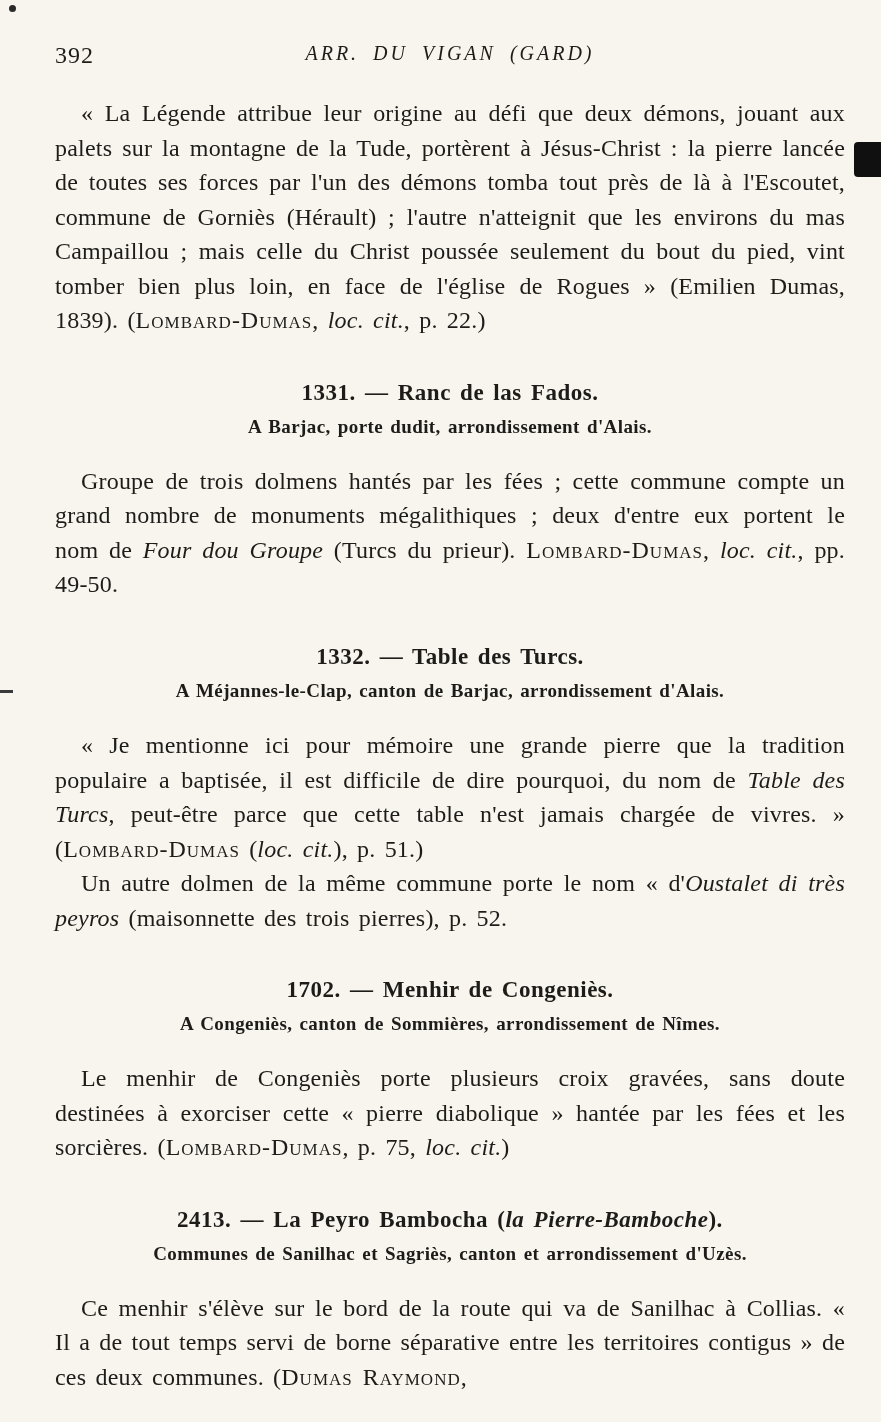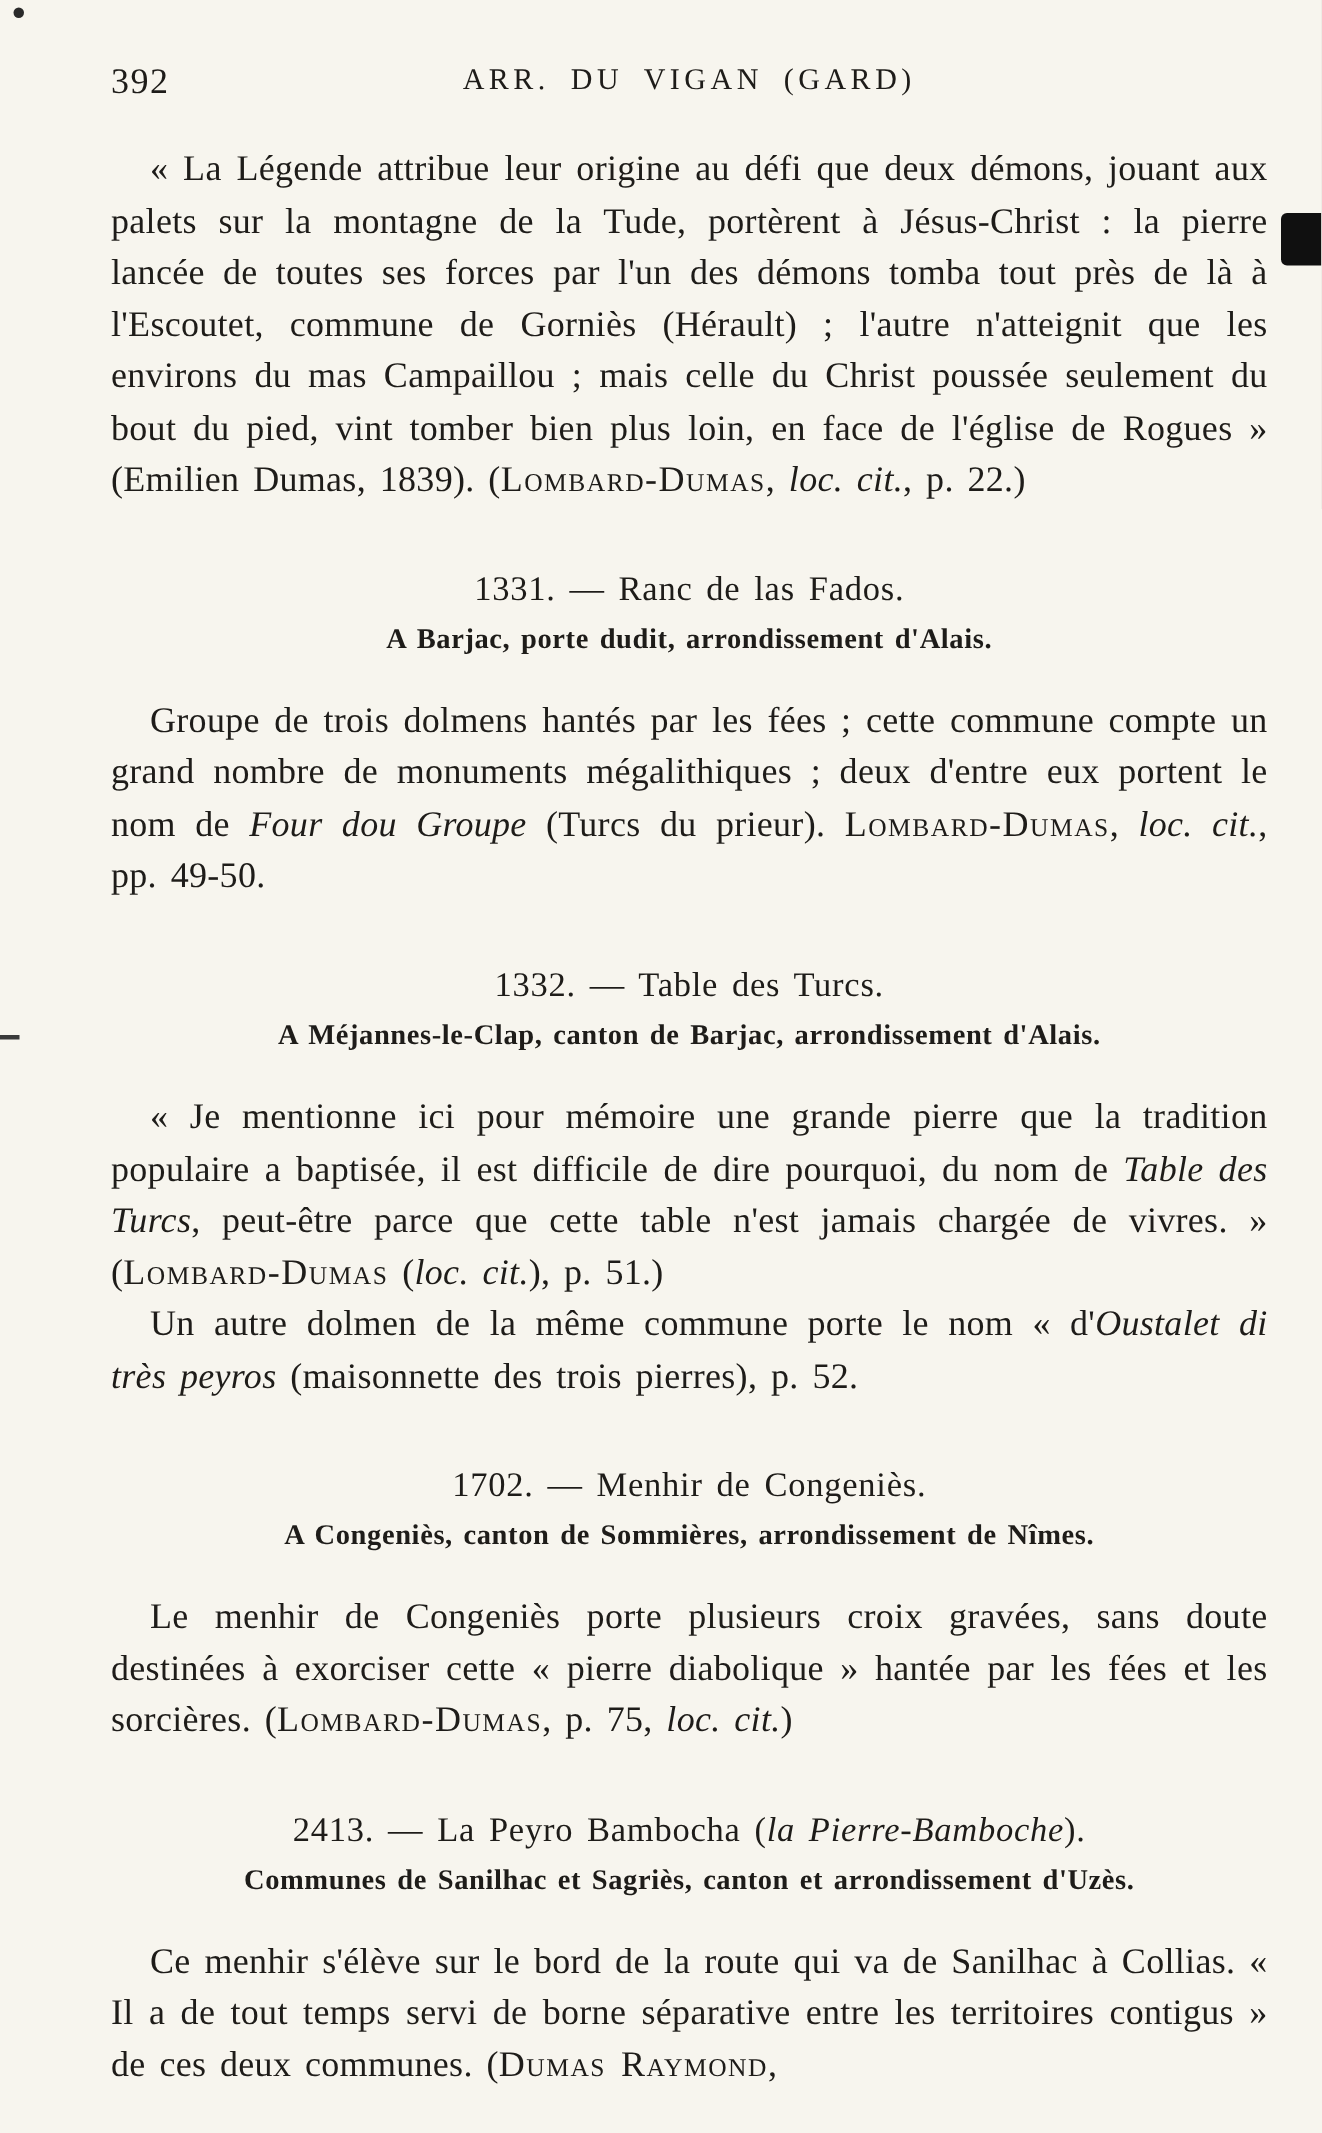--- a/index.html
+++ b/index.html
@@ -6,21 +6,21 @@
     margin: 0;
     padding: 0;
     background: #e9e6de;
   }
   .page {
     position: relative;
     width: 881px;
     height: 1422px;
     box-sizing: border-box;
     margin: 0;
-    padding: 42px 36px 0 74px;
+    padding: 42px 36px 0 55px;
     background: #f7f5ee;
     color: #1e1c19;
     font-family: "Liberation Serif", "DejaVu Serif", serif;
     overflow: hidden;
   }
   .page-header {
     position: relative;
     text-align: center;
     height: 30px;
     margin-bottom: 24px;
@@ -29,35 +29,36 @@
     position: absolute;
     left: 0;
     top: 0;
     font-size: 24px;
     letter-spacing: 1px;
   }
   .running-title {
     font-size: 20px;
     letter-spacing: 3px;
     word-spacing: 6px;
+    font-style: italic;
   }
   .body-para {
     margin: 0;
     font-size: 24px;
     line-height: 1.44;
     text-align: justify;
     text-indent: 26px;
     word-spacing: 3px;
     letter-spacing: 0.2px;
   }
   .entry-heading {
     margin: 42px 0 10px;
     text-align: center;
     font-size: 23px;
-    font-weight: normal;
+    font-weight: bold;
     letter-spacing: 0.5px;
     word-spacing: 3px;
   }
   .entry-location {
     margin: 0 0 26px;
     text-align: center;
     font-size: 19px;
     font-weight: bold;
     letter-spacing: 0.4px;
     word-spacing: 2px;

